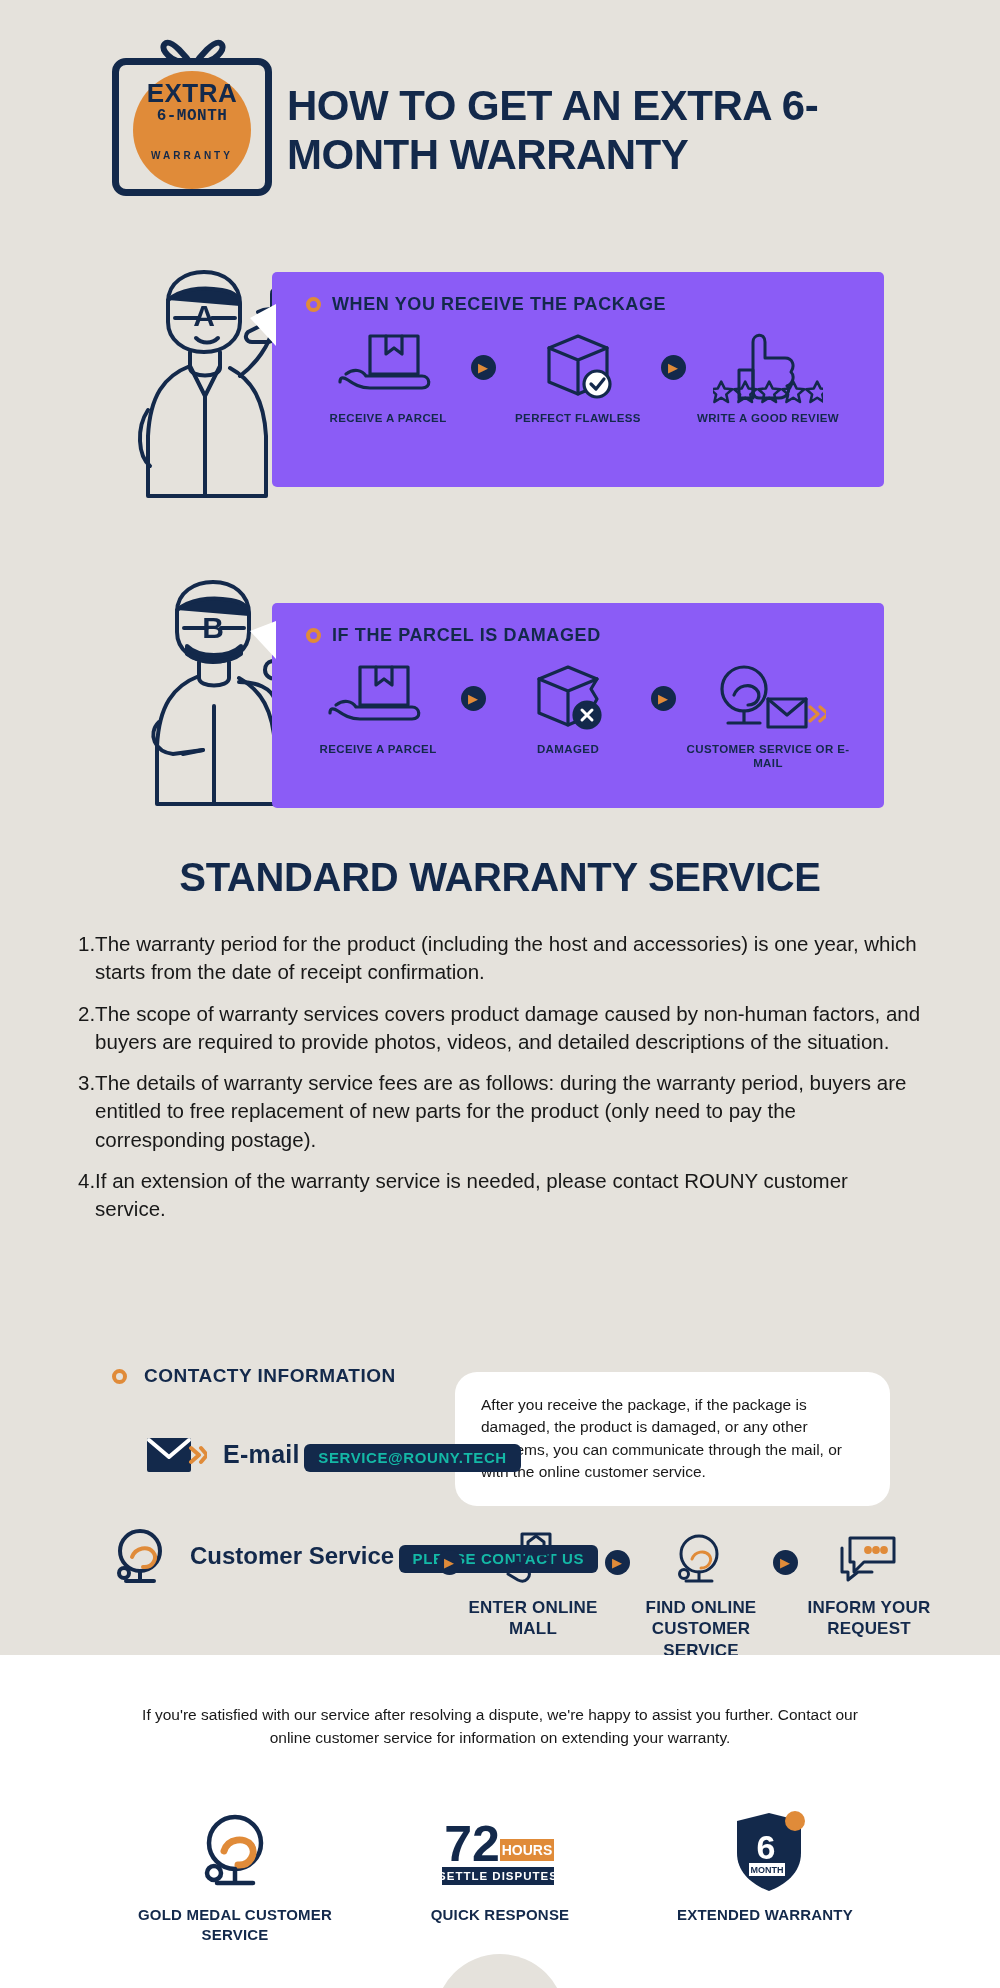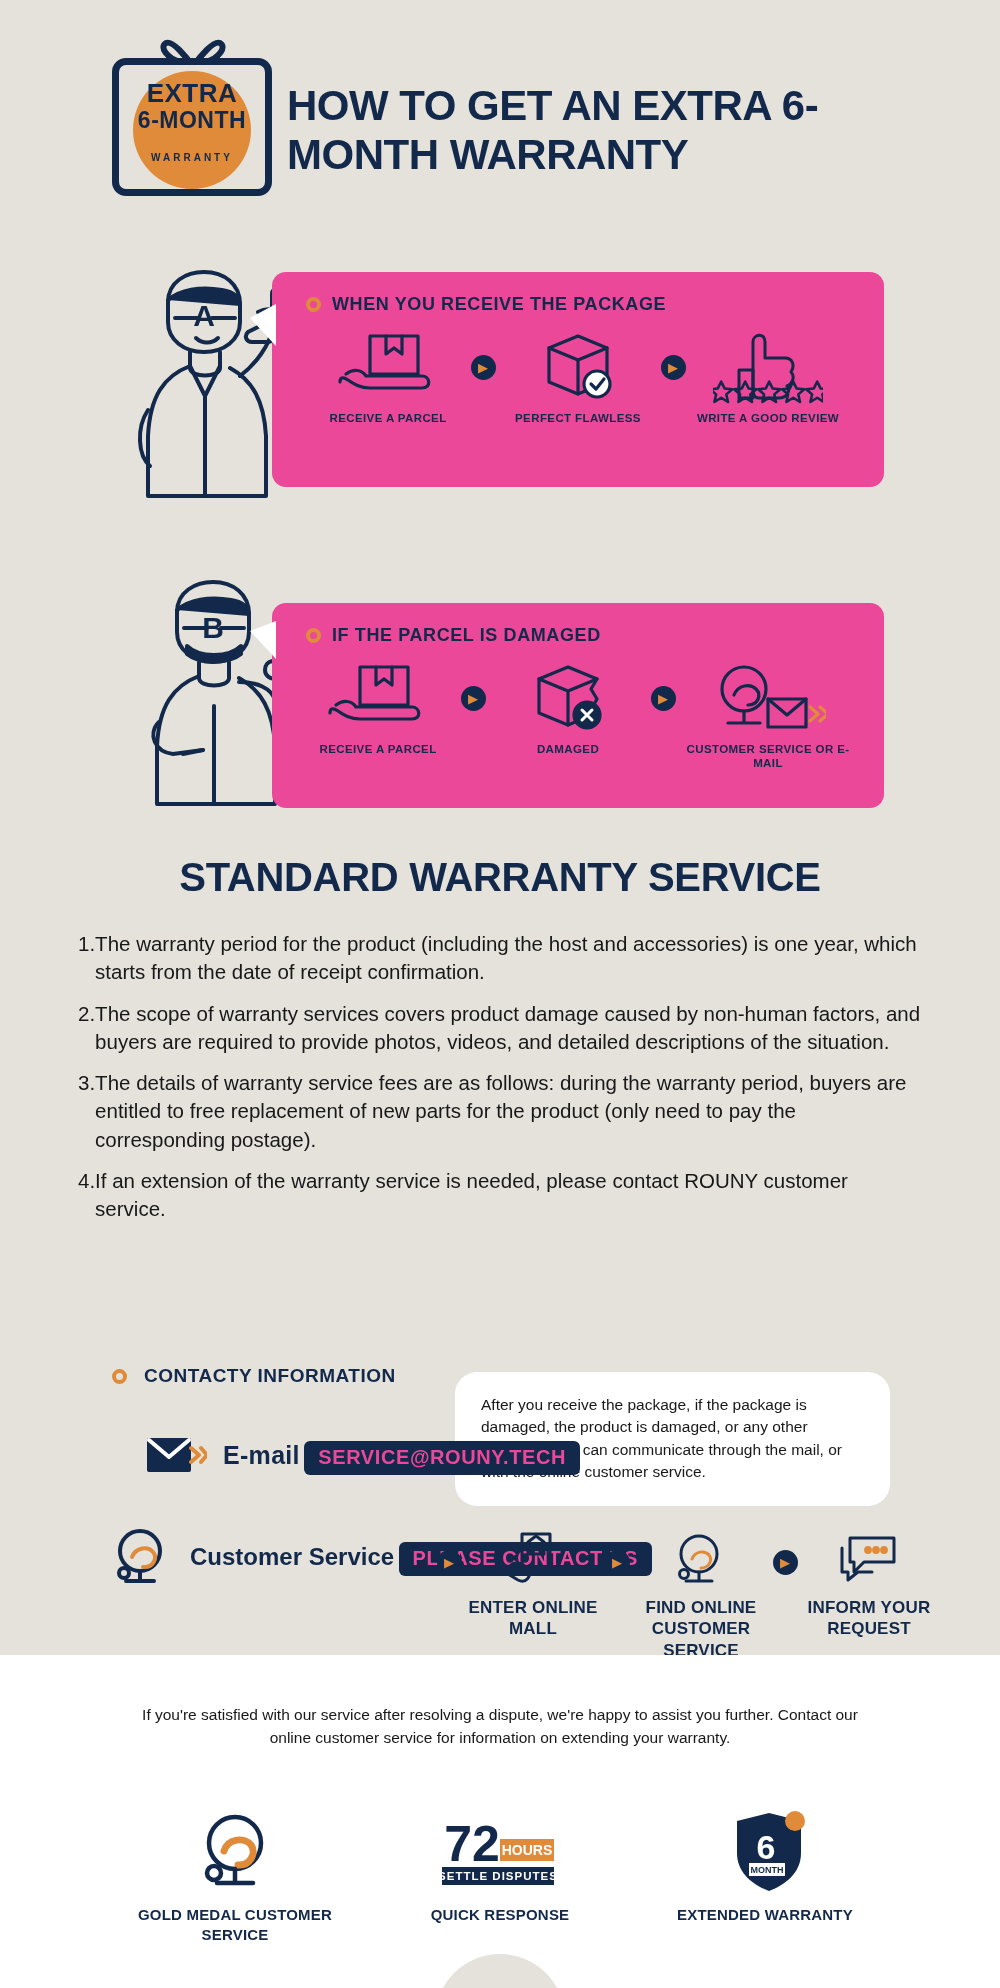--- a/index.html
+++ b/index.html
@@ -46,44 +46,44 @@
   .badge-text {
     position: absolute;
     left: 0; top: 14px;
     width: 146px;
     text-align: center;
     color: #13294b;
     font-weight: bold;
     line-height: 1.1;
   }
   .badge-text .l1 { font-size: 26px; letter-spacing: .5px; }
-  .badge-text .l2 { font-size: 23px; letter-spacing: .5px; }
-  .badge-text .l3 { font-size: 10px; letter-spacing: 3px; margin-top: 19px; }
+  .badge-text .l2 { font-size: 16px; letter-spacing: .5px; font-family: Liberation Mono, monospace; }
+  .badge-text .l3 { font-size: 10px; letter-spacing: 3px; margin-top: 25px; }
   .bow {
     position: absolute;
     left: 44px; top: 0px;
     width: 74px; height: 34px;
   }
   .title {
     position: absolute;
     left: 287px; top: 82px;
     width: 640px;
     color: #13294b;
     font-size: 42px;
     font-weight: bold;
     line-height: 1.16;
     letter-spacing: -0.5px;
   }
   
   .panel { position: absolute; }
   .person { position: absolute; }
   .bubble {
     position: absolute;
-    background: #ec4899;
-    border-radius: 14px;
+    background: #8b5cf6;
+    border-radius: 5px;
   }
   .bubble-tail {
     position: absolute;
     width: 0; height: 0;
   }
   .bubble-head {
     display: flex;
     align-items: center;
     gap: 11px;
     margin: 22px 0 0 34px;
@@ -209,22 +209,22 @@
   .email-texts .lbl {
     color: #13294b;
     font-size: 25px;
     font-weight: bold;
     letter-spacing: .3px;
   }
   .pill {
     margin-top: 5px;
     display: inline-block;
     background: #13294b;
-    color: #ec4899;
-    font-size: 20px;
+    color: #14b8a6;
+    font-size: 15px;
     font-weight: bold;
     letter-spacing: .6px;
     padding: 5px 14px 6px;
     border-radius: 6px;
   }
   .cs-row {
     position: absolute;
     left: 112px; top: 1525px;
     display: flex;
     align-items: center;

